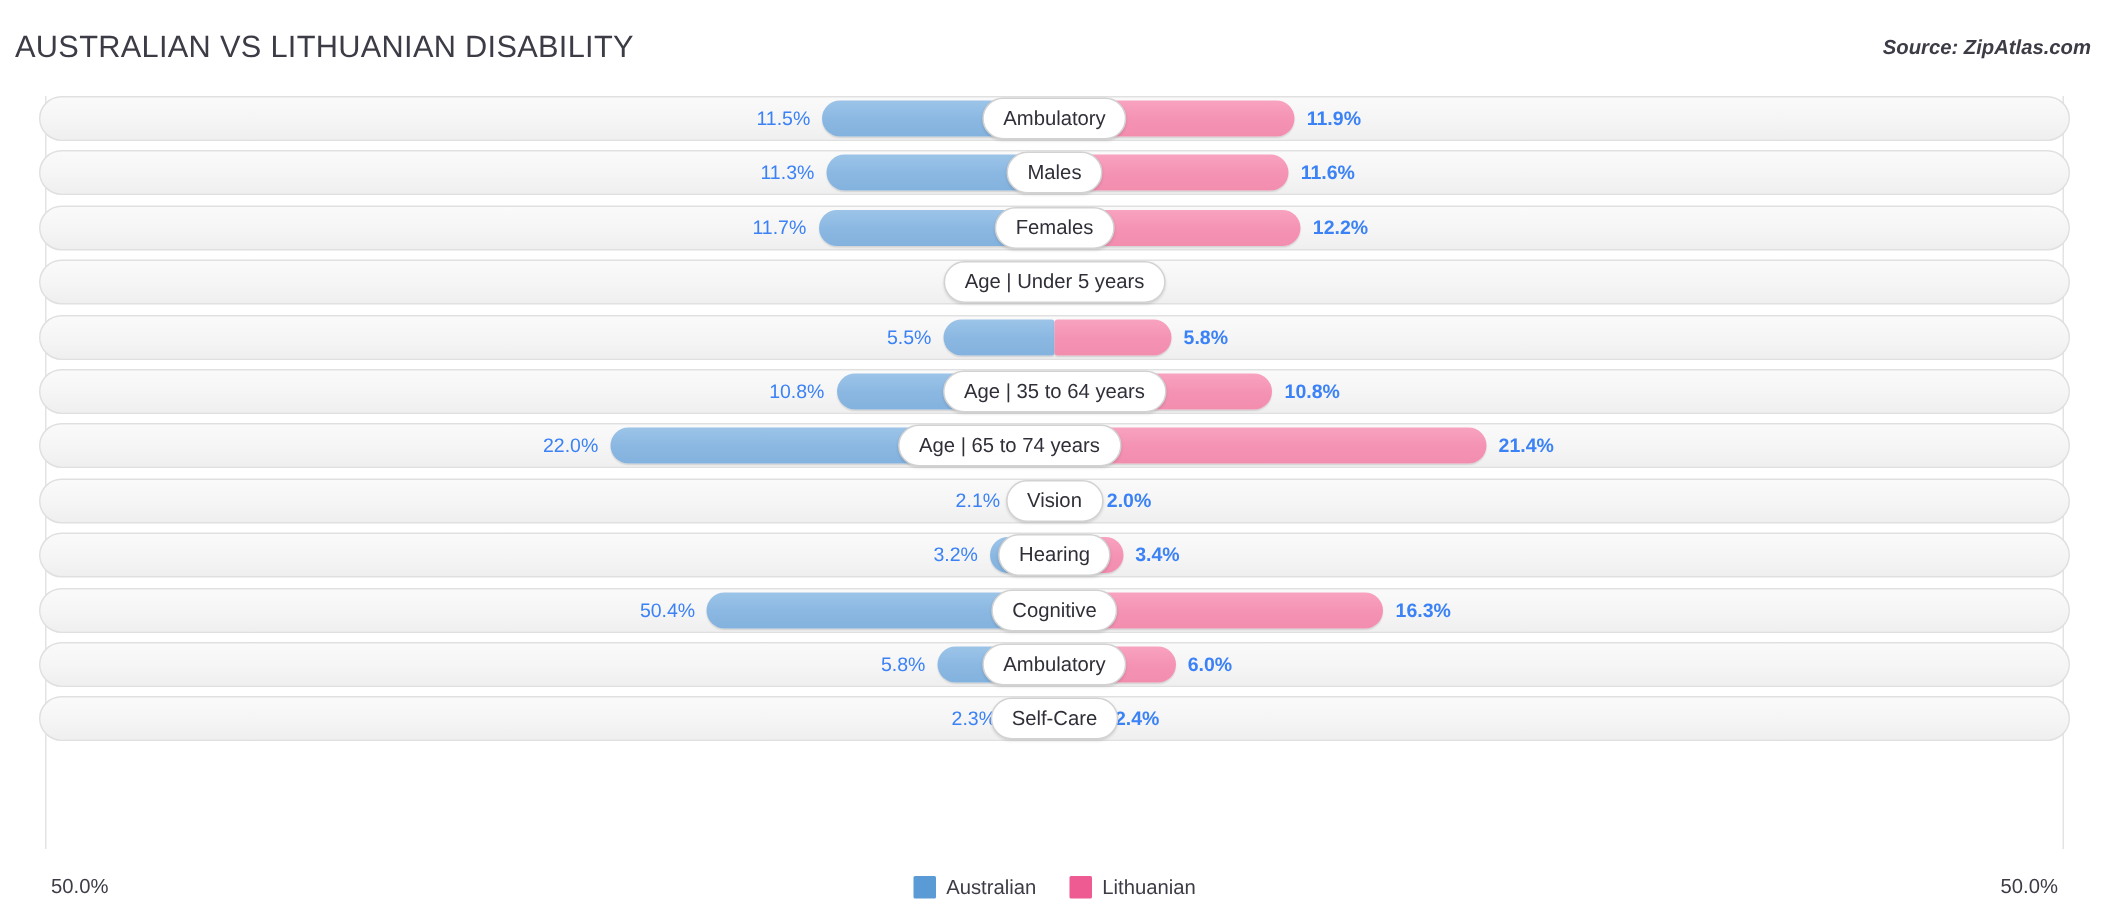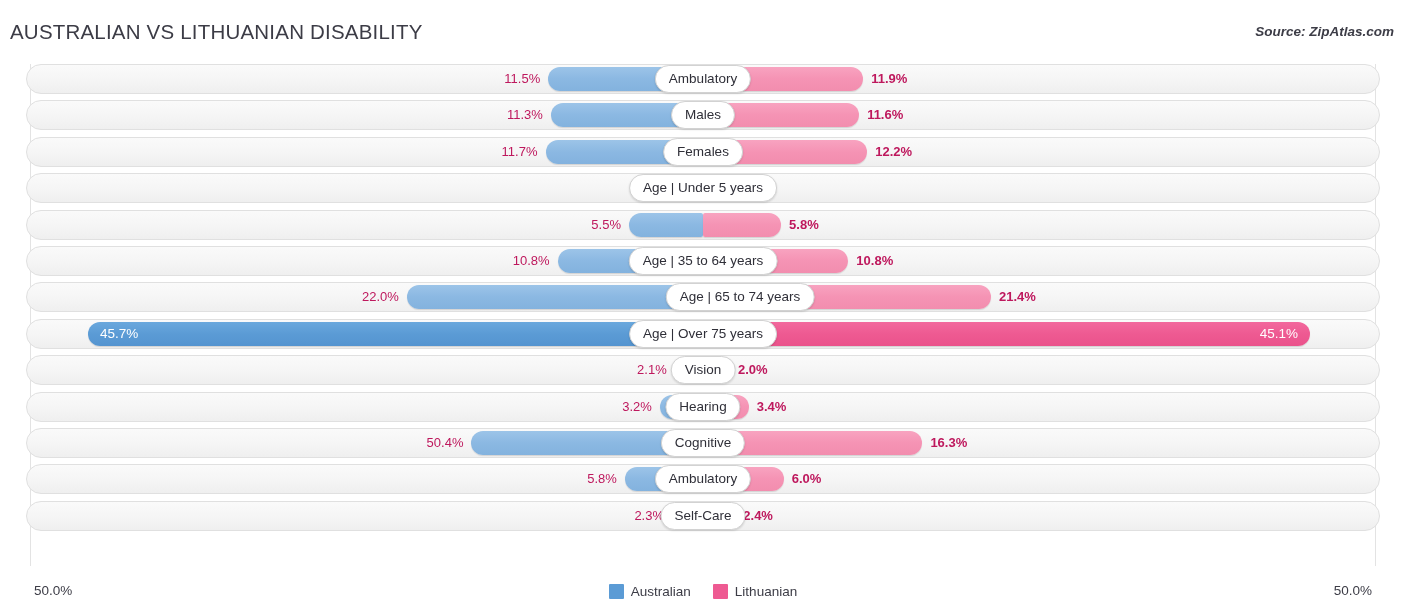--- a/index.html
+++ b/index.html
@@ -103,21 +103,21 @@
   .row.highlight .bar-right {
     background: linear-gradient(to bottom, #f2689d 0%, #ee5a92 50%, #ea528b 100%);
   }
 
   
   .val {
     position: absolute;
     top: 0; height: 30px;
     line-height: 30px;
     font-size: 13px;
-    color: #be185d;
+    color: #3b82f6;
     white-space: nowrap;
   }
   .val-left  { text-align: right; }
   .val-right { text-align: left; font-weight: bold; }
   .val-inside {
     position: absolute;
     top: 0; height: 24px; line-height: 24px;
     font-size: 13.5px;
     color: #ffffff;
     white-space: nowrap;
@@ -229,29 +229,21 @@
           <div class="val val-left" style="left: 495.632px; width: 54px;">10.8%</div>
           <div class="val val-right" style="left: 856.368px; width: 54px;">10.8%</div>
           <div class="pill" style="left: 703px;">Age | 35 to 64 years</div>
         </div>
         <div class="row">
           <div class="track"></div>
           <div class="bar bar-left" style="left: 406.88px; width: 296.12px;"></div>
           <div class="bar bar-right" style="left: 703px; width: 288.044px;"></div>
           <div class="val val-left" style="left: 344.88px; width: 54px;">22.0%</div>
           <div class="val val-right" style="left: 999.044px; width: 54px;">21.4%</div>
-          <div class="pill" style="left: 740px;">Age | 65 to 74 years</div>
-        </div>
-        <div class="row highlight">
-          <div class="track"></div>
-          <div class="bar bar-left" style="left: 87.878px; width: 615.122px;"></div>
-          <div class="bar bar-right" style="left: 703px; width: 607.046px;"></div>
-          <div class="val-inside" style="left: 99.878px; top: 3px;">45.7%</div>
-          <div class="val-inside" style="left: 1250.05px; width: 48px; text-align: right; top: 3px;">45.1%</div>
-          <div class="pill" style="left: 703px;">Age | Over 75 years</div>
+          <div class="pill" style="left: 673px;">Age | 65 to 74 years</div>
         </div>
         <div class="row">
           <div class="track"></div>
           <div class="bar bar-left" style="left: 674.734px; width: 28.266px;"></div>
           <div class="bar bar-right" style="left: 703px; width: 26.92px;"></div>
           <div class="val val-left" style="left: 612.734px; width: 54px;">2.1%</div>
           <div class="val val-right" style="left: 737.92px; width: 54px;">2.0%</div>
           <div class="pill" style="left: 703px;">Vision</div>
         </div>
         <div class="row">

